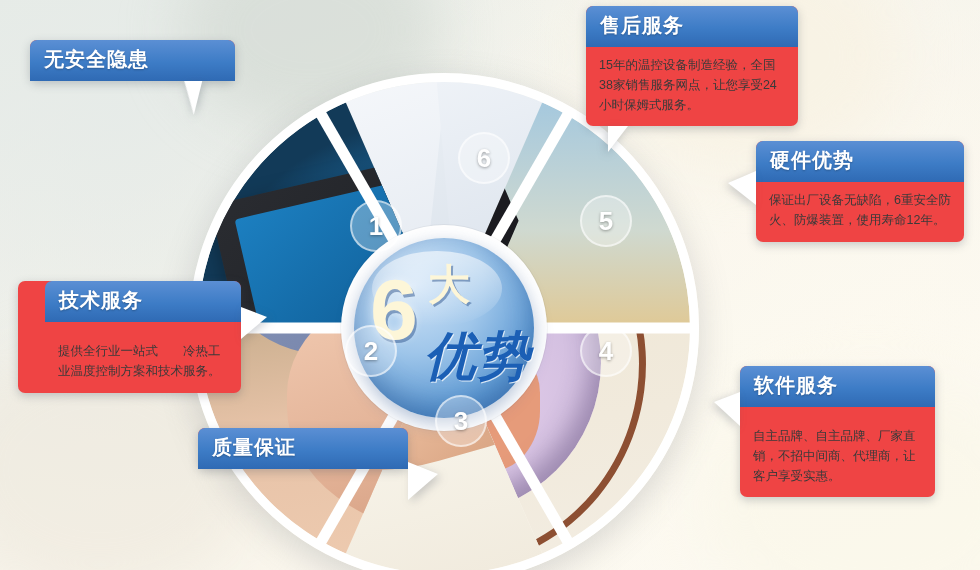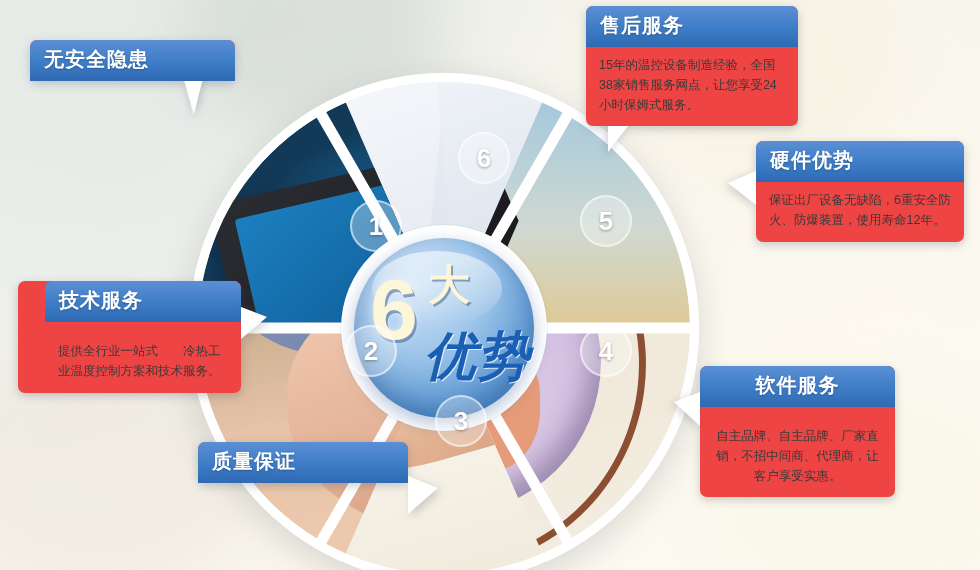--- a/index.html
+++ b/index.html
@@ -160,26 +160,26 @@
   .c-after{left:586px;top:6px;width:212px;}
   .c-after .tail{left:22px;top:100%;border-right:20px solid transparent;
       border-left:0 solid transparent;border-top:26px solid #fff;
       filter:drop-shadow(-2px 3px 4px rgba(70,80,95,.28));}
 
   .c-hard{left:756px;top:141px;width:208px;}
   .c-hard .tail{right:100%;top:30px;border-top:12px solid transparent;
       border-bottom:22px solid transparent;border-right:28px solid #fff;
       filter:drop-shadow(-3px 2px 4px rgba(70,80,95,.25));}
 
-  .c-soft{left:700px;top:366px;width:195px;text-align:center;}
+  .c-soft{left:740px;top:366px;width:195px;}
   .c-soft .tail{right:100%;top:26px;border-top:10px solid transparent;
       border-bottom:24px solid transparent;border-right:26px solid #fff;
       filter:drop-shadow(-3px 2px 4px rgba(70,80,95,.25));}
 
-  .c-qual{left:198px;top:442px;width:210px;}
+  .c-qual{left:198px;top:428px;width:210px;}
   .c-qual .tail{left:100%;top:34px;border-top:12px solid transparent;
       border-bottom:26px solid transparent;border-left:30px solid #fff;
       filter:drop-shadow(3px 3px 4px rgba(70,80,95,.25));}
 
   .c-tech{left:18px;top:281px;width:196px;padding-left:27px;}
   .c-tech .tail{left:100%;top:26px;border-top:10px solid transparent;
       border-bottom:22px solid transparent;border-left:26px solid #fff;
       filter:drop-shadow(3px 2px 4px rgba(70,80,95,.25));}
 
   .c-tech .bd,.c-soft .bd{font-size:12.5px;margin-top:11px;}

